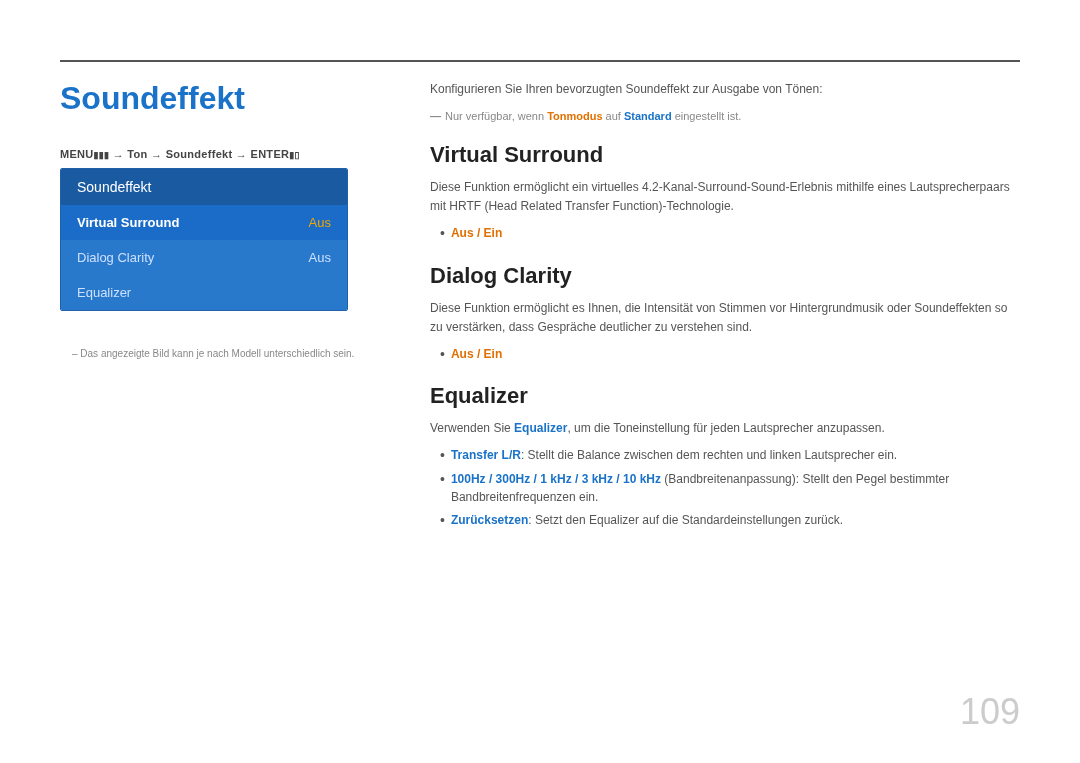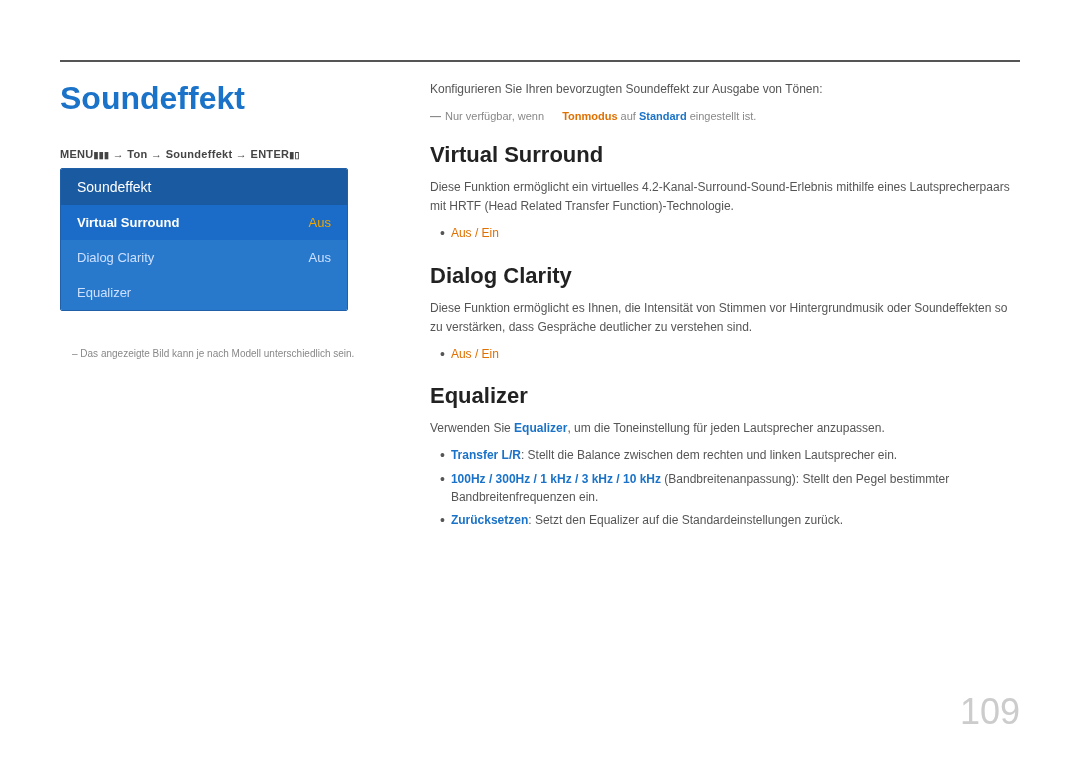--- a/index.html
+++ b/index.html
@@ -132,21 +132,20 @@
     }
 
     .note-line .note-dash {
       font-weight: bold;
       color: #888;
     }
 
     .note-line .highlight-orange {
       color: #e07000;
       font-weight: bold;
-      margin-left: 15px;
     }
 
     .note-line .highlight-blue {
       color: #1a73c8;
       font-weight: bold;
     }
 
     .section-title {
       font-size: 22px;
       font-weight: bold;
@@ -173,21 +172,21 @@
     }
 
     .bullet-dot {
       color: #555;
       font-size: 14px;
       line-height: 1.3;
     }
 
     .orange-link {
       color: #e07000;
-      font-weight: normal;
+      font-weight: bold;
     }
 
     .blue-bold {
       color: #1a73c8;
       font-weight: bold;
     }
 
     .page-number {
       position: absolute;
       bottom: 30px;

